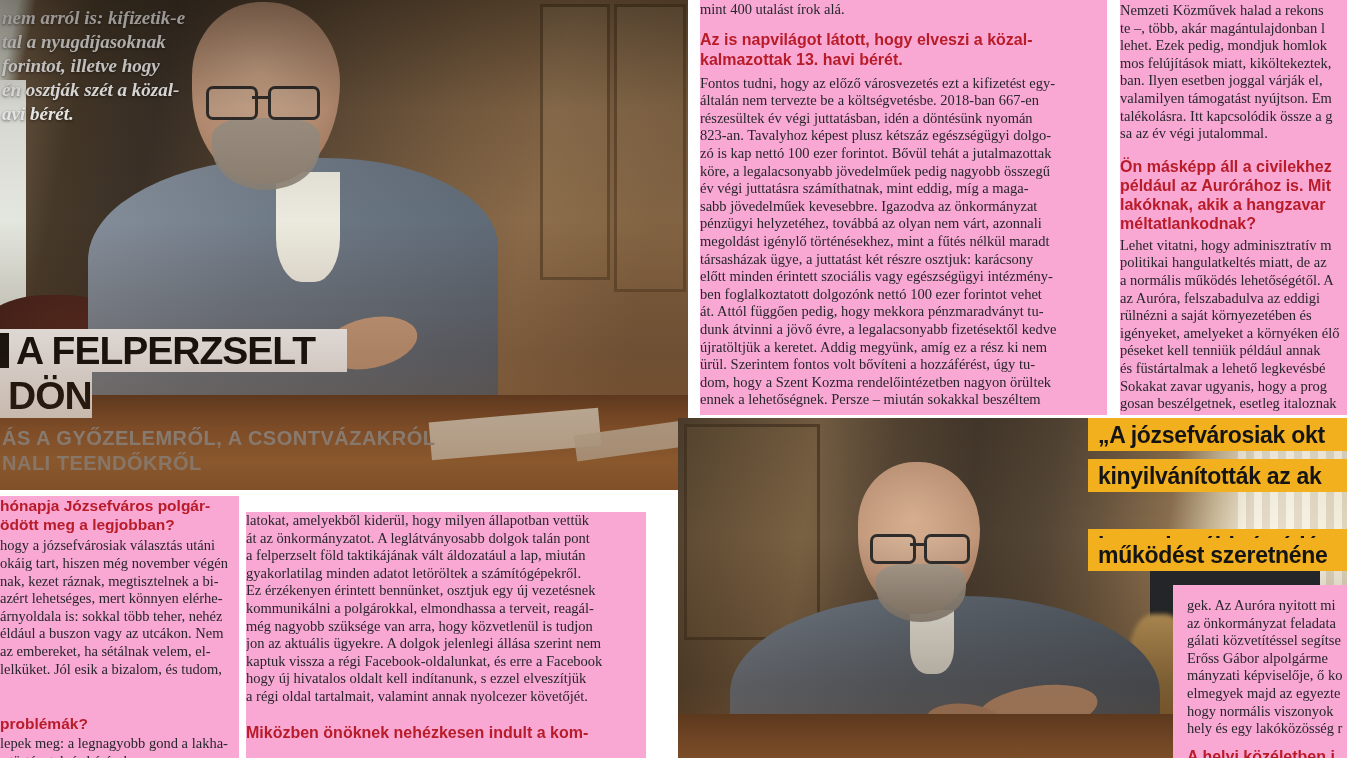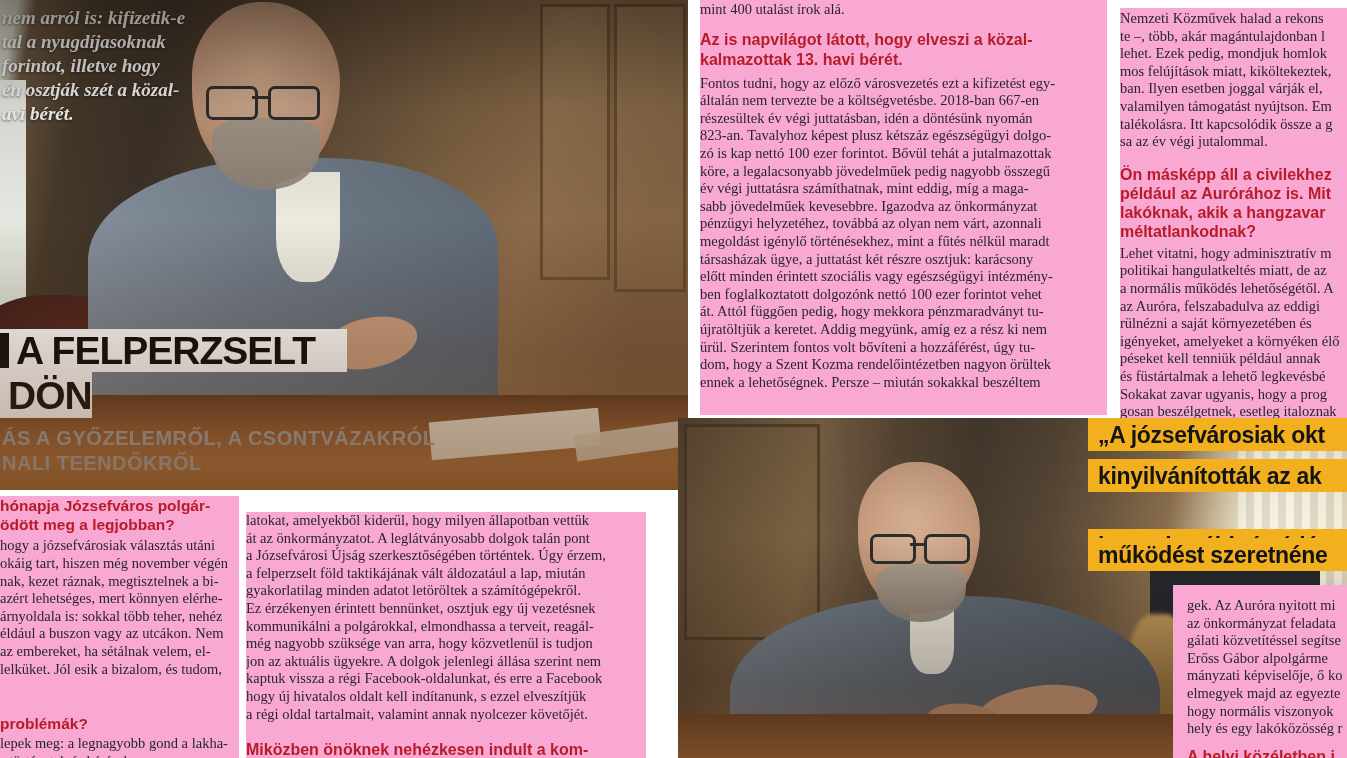--- a/index.html
+++ b/index.html
@@ -113,21 +113,20 @@
     <div>
         <div class="serif-line">lepek meg: a legnagyobb gond a lakha-</div>
         <div class="serif-line">s történetek és kérések</div>
       </div>
   </div>
 
   <div class="col" style="left:246px;top:496px;width:400px;height:262px;margin-top:16px;">
     <div>
         <div class="serif-line">latokat, amelyekből kiderül, hogy milyen állapotban vettük</div>
         <div class="serif-line">át az önkormányzatot. A leglátványosabb dolgok talán pont</div>
-        <div class="serif-line">a Józsefvárosi Újság szerkesztőségében történtek. Úgy érzem,</div>
         <div class="serif-line">a felperzselt föld taktikájának vált áldozatául a lap, miután</div>
         <div class="serif-line">gyakorlatilag minden adatot letöröltek a számítógépekről.</div>
         <div class="serif-line">Ez érzékenyen érintett bennünket, osztjuk egy új vezetésnek</div>
         <div class="serif-line">kommunikálni a polgárokkal, elmondhassa a terveit, reagál-</div>
         <div class="serif-line">még nagyobb szüksége van arra, hogy közvetlenül is tudjon</div>
         <div class="serif-line">jon az aktuális ügyekre. A dolgok jelenlegi állása szerint nem</div>
         <div class="serif-line">kaptuk vissza a régi Facebook-oldalunkat, és erre a Facebook</div>
         <div class="serif-line">hogy új hivatalos oldalt kell indítanunk, s ezzel elveszítjük</div>
         <div class="serif-line">a régi oldal tartalmait, valamint annak nyolcezer követőjét.</div>
       </div>
@@ -151,28 +150,29 @@
         <div class="serif-line">zó is kap nettó 100 ezer forintot. Bővül tehát a jutalmazottak</div>
         <div class="serif-line">köre, a legalacsonyabb jövedelműek pedig nagyobb összegű</div>
         <div class="serif-line">év végi juttatásra számíthatnak, mint eddig, míg a maga-</div>
         <div class="serif-line">sabb jövedelműek kevesebbre. Igazodva az önkormányzat</div>
         <div class="serif-line">pénzügyi helyzetéhez, továbbá az olyan nem várt, azonnali</div>
         <div class="serif-line">megoldást igénylő történésekhez, mint a fűtés nélkül maradt</div>
         <div class="serif-line">társasházak ügye, a juttatást két részre osztjuk: karácsony</div>
         <div class="serif-line">előtt minden érintett szociális vagy egészségügyi intézmény-</div>
         <div class="serif-line">ben foglalkoztatott dolgozónk nettó 100 ezer forintot vehet</div>
         <div class="serif-line">át. Attól függően pedig, hogy mekkora pénzmaradványt tu-</div>
+        <div class="serif-line">dunk átvinni a jövő évre, a legalacsonyabb fizetésektől kedve</div>
         <div class="serif-line">újratöltjük a keretet. Addig megyünk, amíg ez a rész ki nem</div>
         <div class="serif-line">ürül. Szerintem fontos volt bővíteni a hozzáférést, úgy tu-</div>
         <div class="serif-line">dom, hogy a Szent Kozma rendelőintézetben nagyon örültek</div>
         <div class="serif-line">ennek a lehetőségnek. Persze – miután sokakkal beszéltem</div>
       </div>
   </div>
 
-  <div class="col" style="left:1120px;top:8px;width:227px;height:415px;">
+  <div class="col" style="left:1120px;top:0;width:227px;height:415px;">
     <div style="margin-top:2px;">
         <div class="serif-line">Nemzeti Közművek halad a rekons</div>
         <div class="serif-line">te –, több, akár magántulajdonban l</div>
         <div class="serif-line">lehet. Ezek pedig, mondjuk homlok</div>
         <div class="serif-line">mos felújítások miatt, kiköltekeztek,</div>
         <div class="serif-line">ban. Ilyen esetben joggal várják el,</div>
         <div class="serif-line">valamilyen támogatást nyújtson. Em</div>
         <div class="serif-line">talékolásra. Itt kapcsolódik össze a g</div>
         <div class="serif-line">sa az év végi jutalommal.</div>
       </div>

